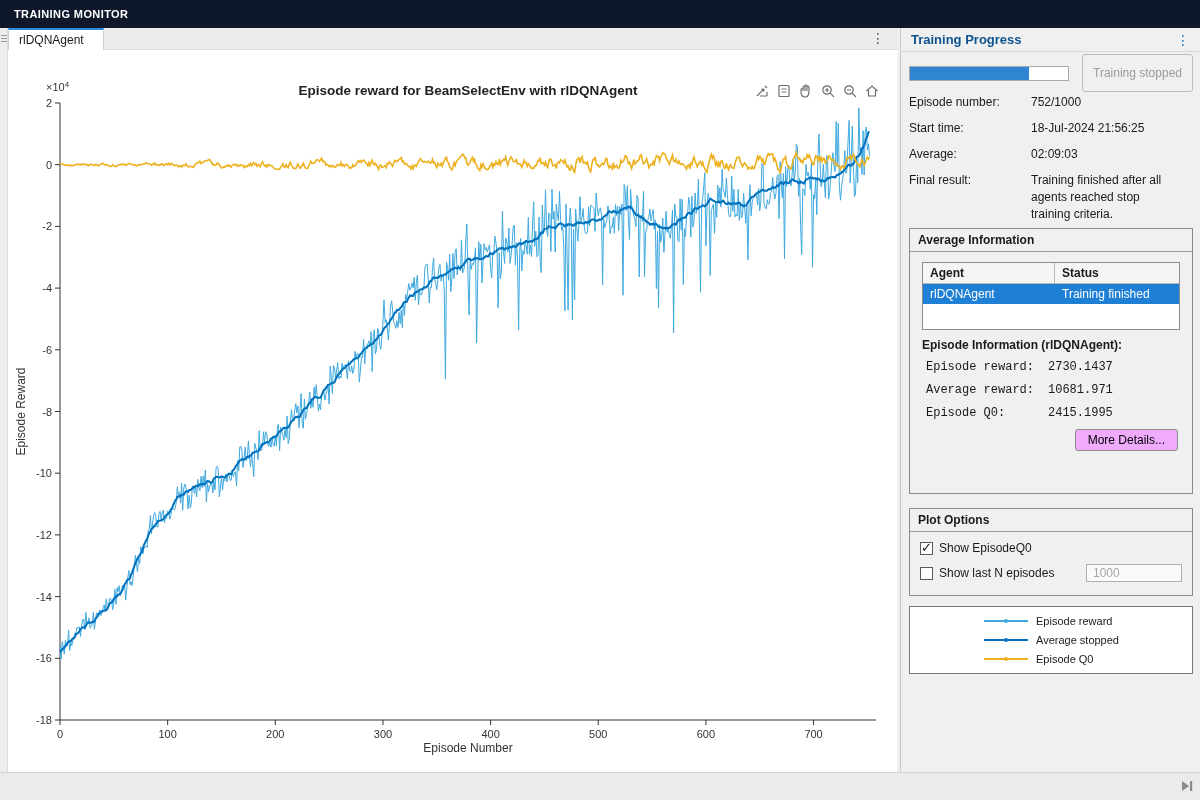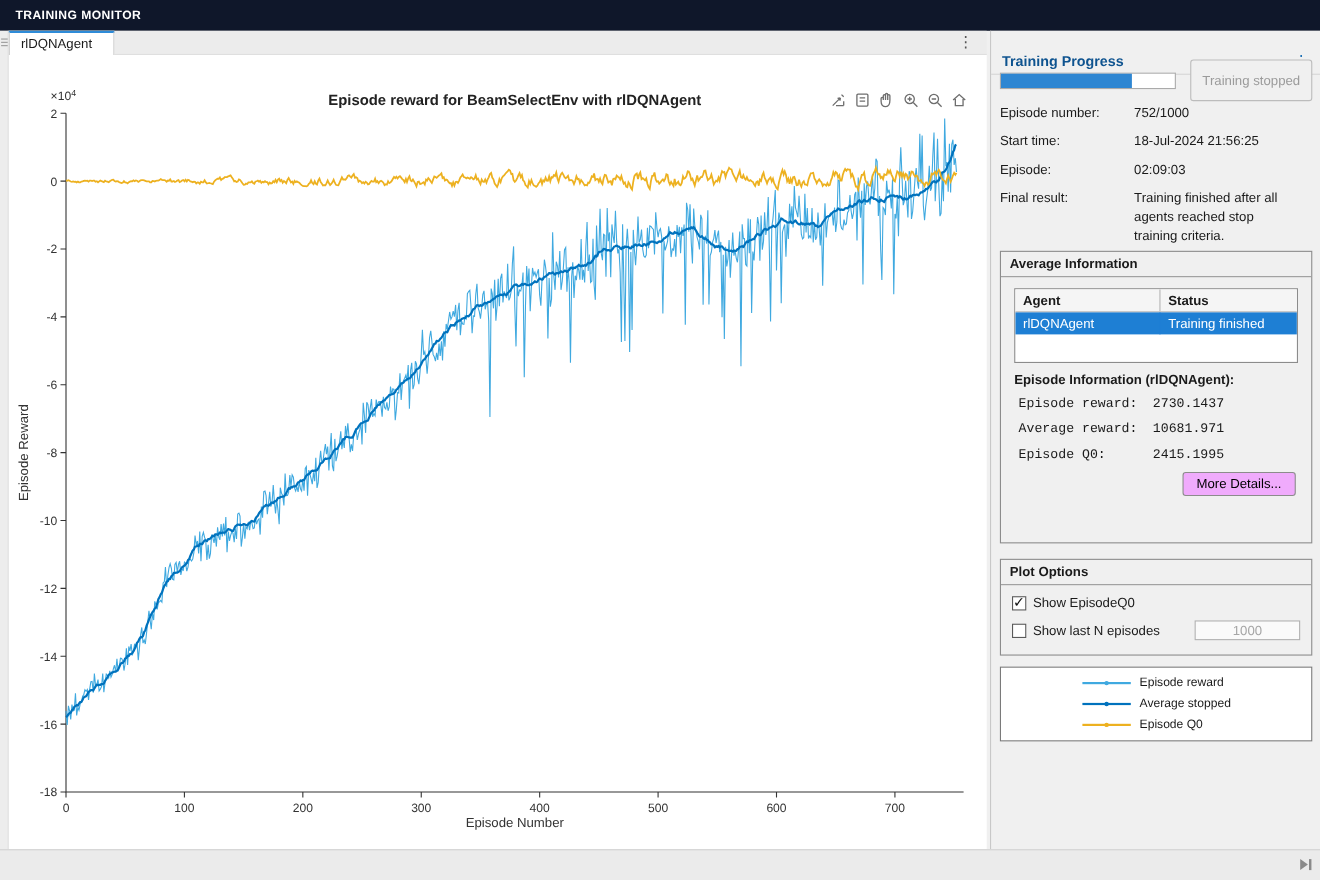--- a/index.html
+++ b/index.html
@@ -28,21 +28,21 @@
 
   
   .plot-panel { position:absolute; left:8px; top:50px; width:889px; height:722px; background:#fff; }
   .axes-toolbar { position:absolute; right:16px; top:32px; display:flex; gap:4px; z-index:5; }
   .axes-toolbar .tbtn { width:18px; height:18px; display:flex; align-items:center; justify-content:center; }
   .axes-toolbar svg { stroke:#6e6e6e; fill:none; stroke-width:1.2; }
 
   
   .right-panel { position:absolute; left:900px; top:28px; width:300px; height:744px;
     background:#f0f0f0; border-left:1px solid #c8c8c8; }
-  .rp-header { position:absolute; left:0; top:16px; width:100%; height:24px;
+  .rp-header { position:absolute; left:0; top:0; width:100%; height:24px;
     border-bottom:1px solid #d6d6d6; display:flex; align-items:center; padding:0 10px; }
   .rp-header span.t { color:#0e538f; font-weight:bold; font-size:13px; }
   .rp-kebab { margin-left:auto; color:#1a6fb5; font-size:14px; cursor:pointer; }
 
   .progress-row { position:absolute; left:8px; top:34px; width:284px; height:22px; display:flex; align-items:center; }
   .pbar { width:160px; height:15px; background:#fff; border:1px solid #aaa; }
   .pbar .fill { height:100%; background:#2e86d2; }
   .stop-btn { margin-left:auto; height:38px; padding:0 10px; background:#f0f0f0;
     border:1px solid #bcbcbc; border-radius:3px; color:#9b9b9b; font-size:12px; }
 
@@ -68,21 +68,21 @@
   .ep-row { display:flex; margin-bottom:9px; }
   .ep-row .lab { width:122px; flex:none; }
   .more-btn { display:block; margin:4px 14px 0 auto; padding:3px 12px; background:#f0abfc;
     border:1px solid #8c8c8c; border-radius:3px; font-size:12px; }
 
   .po-row { display:flex; align-items:center; padding:9px 10px 0; }
   .cbox { width:13px; height:13px; border:1px solid #5a5a5a; background:#fff; flex:none;
     position:relative; margin-right:6px; }
   .cbox.checked:after { content:"\2713"; position:absolute; left:0px; top:-3px; font-size:13px; font-weight:bold; color:#111; }
   .n-input { margin-left:auto; width:96px; height:18px; border:1px solid #b0b0b0; background:#fafafa;
-    color:#a6a6a6; text-align:center; padding:0 6px; font-size:12px; font-family:inherit; }
+    color:#a6a6a6; text-align:left; padding:0 6px; font-size:12px; font-family:inherit; }
 
   .legend-box { position:absolute; left:8px; top:578px; width:284px; height:68px;
     background:#fff; border:1px solid #7a7a7a; display:flex; flex-direction:column; justify-content:center; }
   .lg-row { display:flex; align-items:center; height:19px; padding-left:74px; }
   .lg-line { width:44px; height:8px; position:relative; flex:none; margin-right:8px; }
   .lg-line i { position:absolute; left:0; top:3px; width:44px; height:2px; }
   .lg-line b { position:absolute; left:20px; top:2px; width:4px; height:4px; border-radius:50%; }
   .lg-row span { font-size:11px; }
 
   
@@ -216,21 +216,21 @@
   <div class="fields" id="progress-fields">
       <div class="field-row">
         <span class="lab">Episode number:</span>
         <span class="val">752/1000</span>
       </div>
       <div class="field-row">
         <span class="lab">Start time:</span>
         <span class="val">18-Jul-2024 21:56:25</span>
       </div>
       <div class="field-row">
-        <span class="lab">Episode:</span>
+        <span class="lab">Average:</span>
         <span class="val">02:09:03</span>
       </div>
       <div class="field-row">
         <span class="lab">Final result:</span>
         <span class="val">Training finished after all
 agents reached stop
 training criteria.</span>
       </div>
     </div>
 

